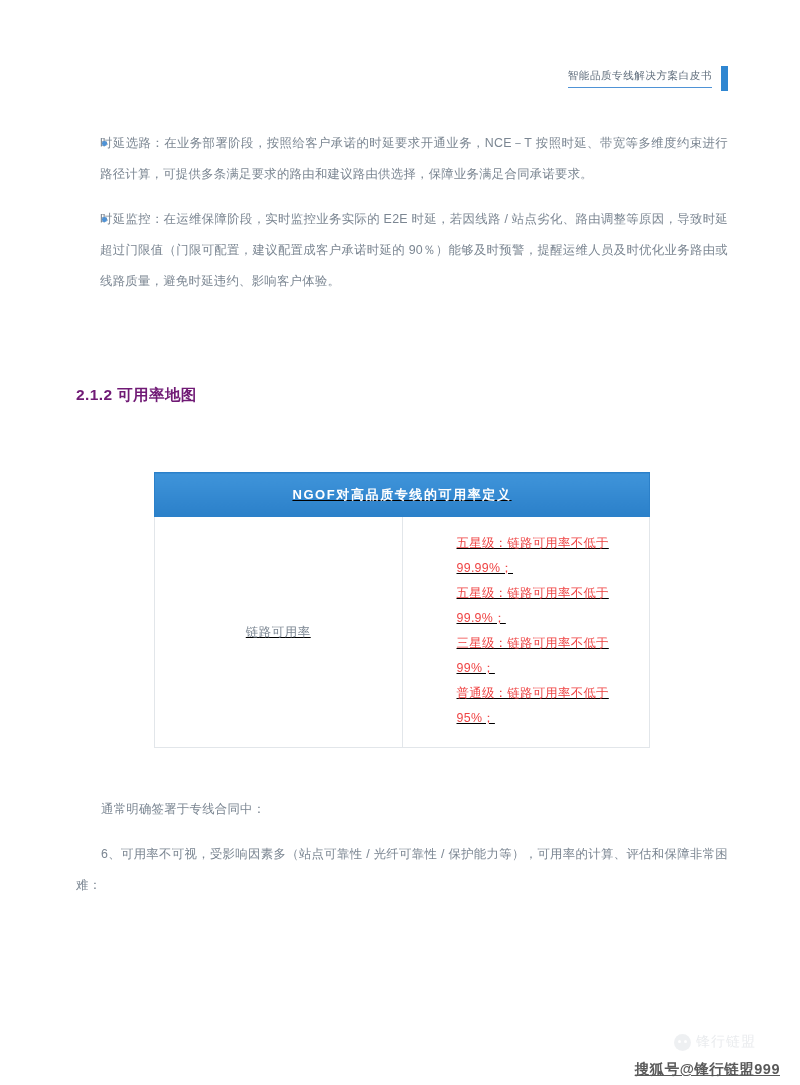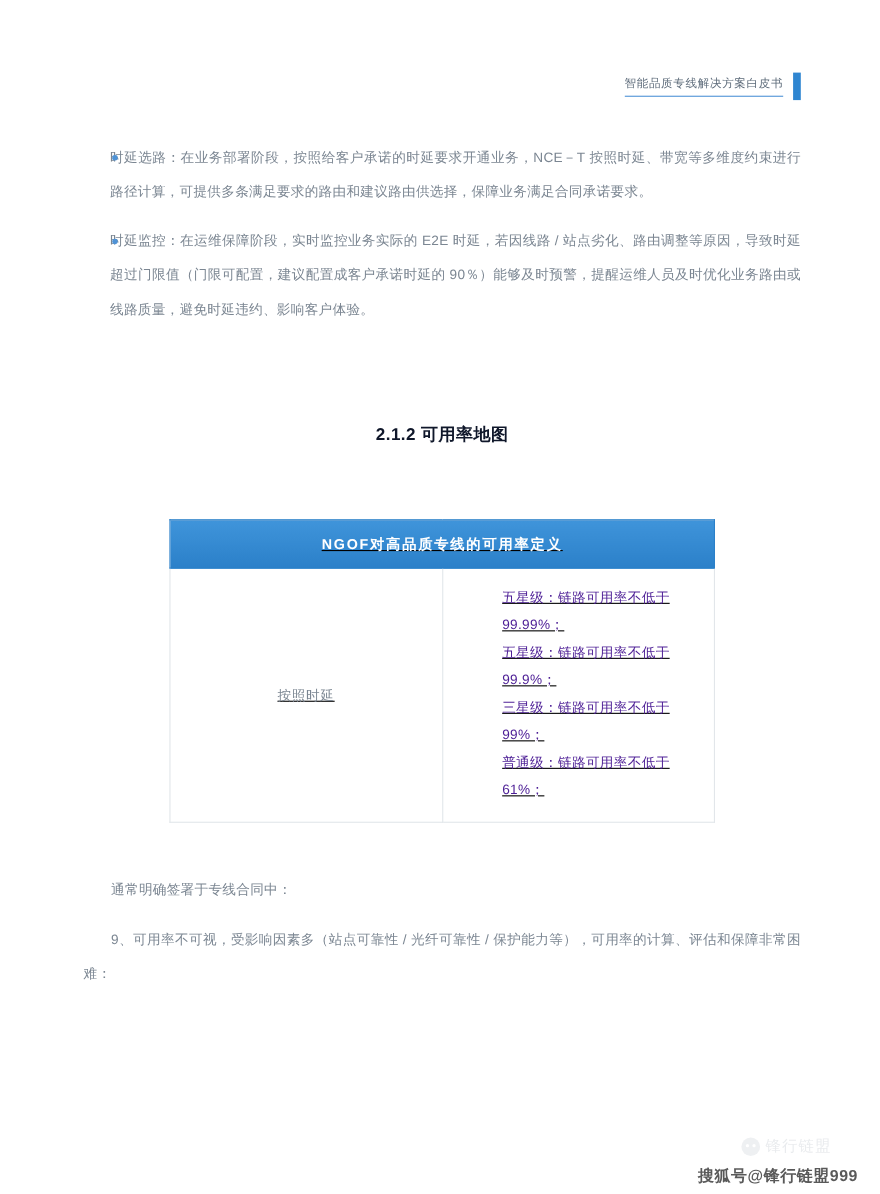--- a/index.html
+++ b/index.html
@@ -78,23 +78,22 @@
   .gap-s  { height: 14px; }
   .gap-m  { height: 26px; }
   .gap-l  { height: 46px; }
   .gap-xl { height: 62px; }
 
   
   h2.section-heading {
     margin: 0;
     font-size: 15.5px;
     font-weight: bold;
-    color: #0f172a;
+    color: #701a75;
     letter-spacing: 0.4px;
-    text-align: center;
   }
 
   
   .table-wrap {
     width: 496px;
     margin: 0 auto;
     text-decoration: underline;
   }
   .qtable {
     width: 100%;
@@ -122,21 +121,21 @@
     letter-spacing: 0.6px;
   }
   .qtable td.row-values {
     border: 1px solid #e2e6ea;
     border-top: none;
     padding: 14px 0 16px 0;
     vertical-align: middle;
   }
   .grade-line {
     font-size: 12.4px;
-    color: #4c1d95;
+    color: #ef4444;
     line-height: 25px;
     letter-spacing: 0.3px;
     padding-left: 54px;
   }
 
   
   .watermark {
     position: absolute;
     right: 44px;
     bottom: 34px;
@@ -178,20 +177,21 @@
   .footer-credit {
     position: absolute;
     right: 20px;
     bottom: 6px;
     font-size: 14.5px;
     font-weight: bold;
     color: #3e3e3e;
     letter-spacing: 0.5px;
     white-space: nowrap;
     opacity: 0.86;
+    text-decoration: underline;
   }
 </style>
 </head>
 <body>
 
 <div class="page">
 
   <div class="doc-header">
     <span class="doc-header-text">智能品质专线解决方案白皮书</span>
     <span class="doc-header-bar"></span>
@@ -226,39 +226,39 @@
 
     <div class="table-wrap">
       <table class="qtable">
         <thead>
           <tr>
             <th class="table-title" colspan="2">NGOF对高品质专线的可用率定义</th>
           </tr>
         </thead>
         <tbody>
           <tr>
-            <td class="row-label">按照时延</td>
+            <td class="row-label">链路可用率</td>
             <td class="row-values">
               <div class="grade-line">五星级：链路可用率不低于 99.99%；</div>
               <div class="grade-line">五星级：链路可用率不低于 99.9%；</div>
               <div class="grade-line">三星级：链路可用率不低于 99%；</div>
-              <div class="grade-line">普通级：链路可用率不低于 61%；</div>
+              <div class="grade-line">普通级：链路可用率不低于 95%；</div>
             </td>
           </tr>
         </tbody>
       </table>
     </div>
 
     <div class="gap-l"></div>
 
     <p class="para indent">通常明确签署于专线合同中：</p>
 
     <div class="gap-s"></div>
 
-    <p class="para indent">9、可用率不可视，受影响因素多（站点可靠性 / 光纤可靠性 / 保护能力等），可用率的计算、评估和保障非常困难：</p>
+    <p class="para indent">6、可用率不可视，受影响因素多（站点可靠性 / 光纤可靠性 / 保护能力等），可用率的计算、评估和保障非常困难：</p>
 
   </div>
 
   <div class="watermark">
     <span class="watermark-mark"></span>
     <span class="watermark-text">锋行链盟</span>
   </div>
 
   <div class="footer-credit">搜狐号@锋行链盟999</div>
 

